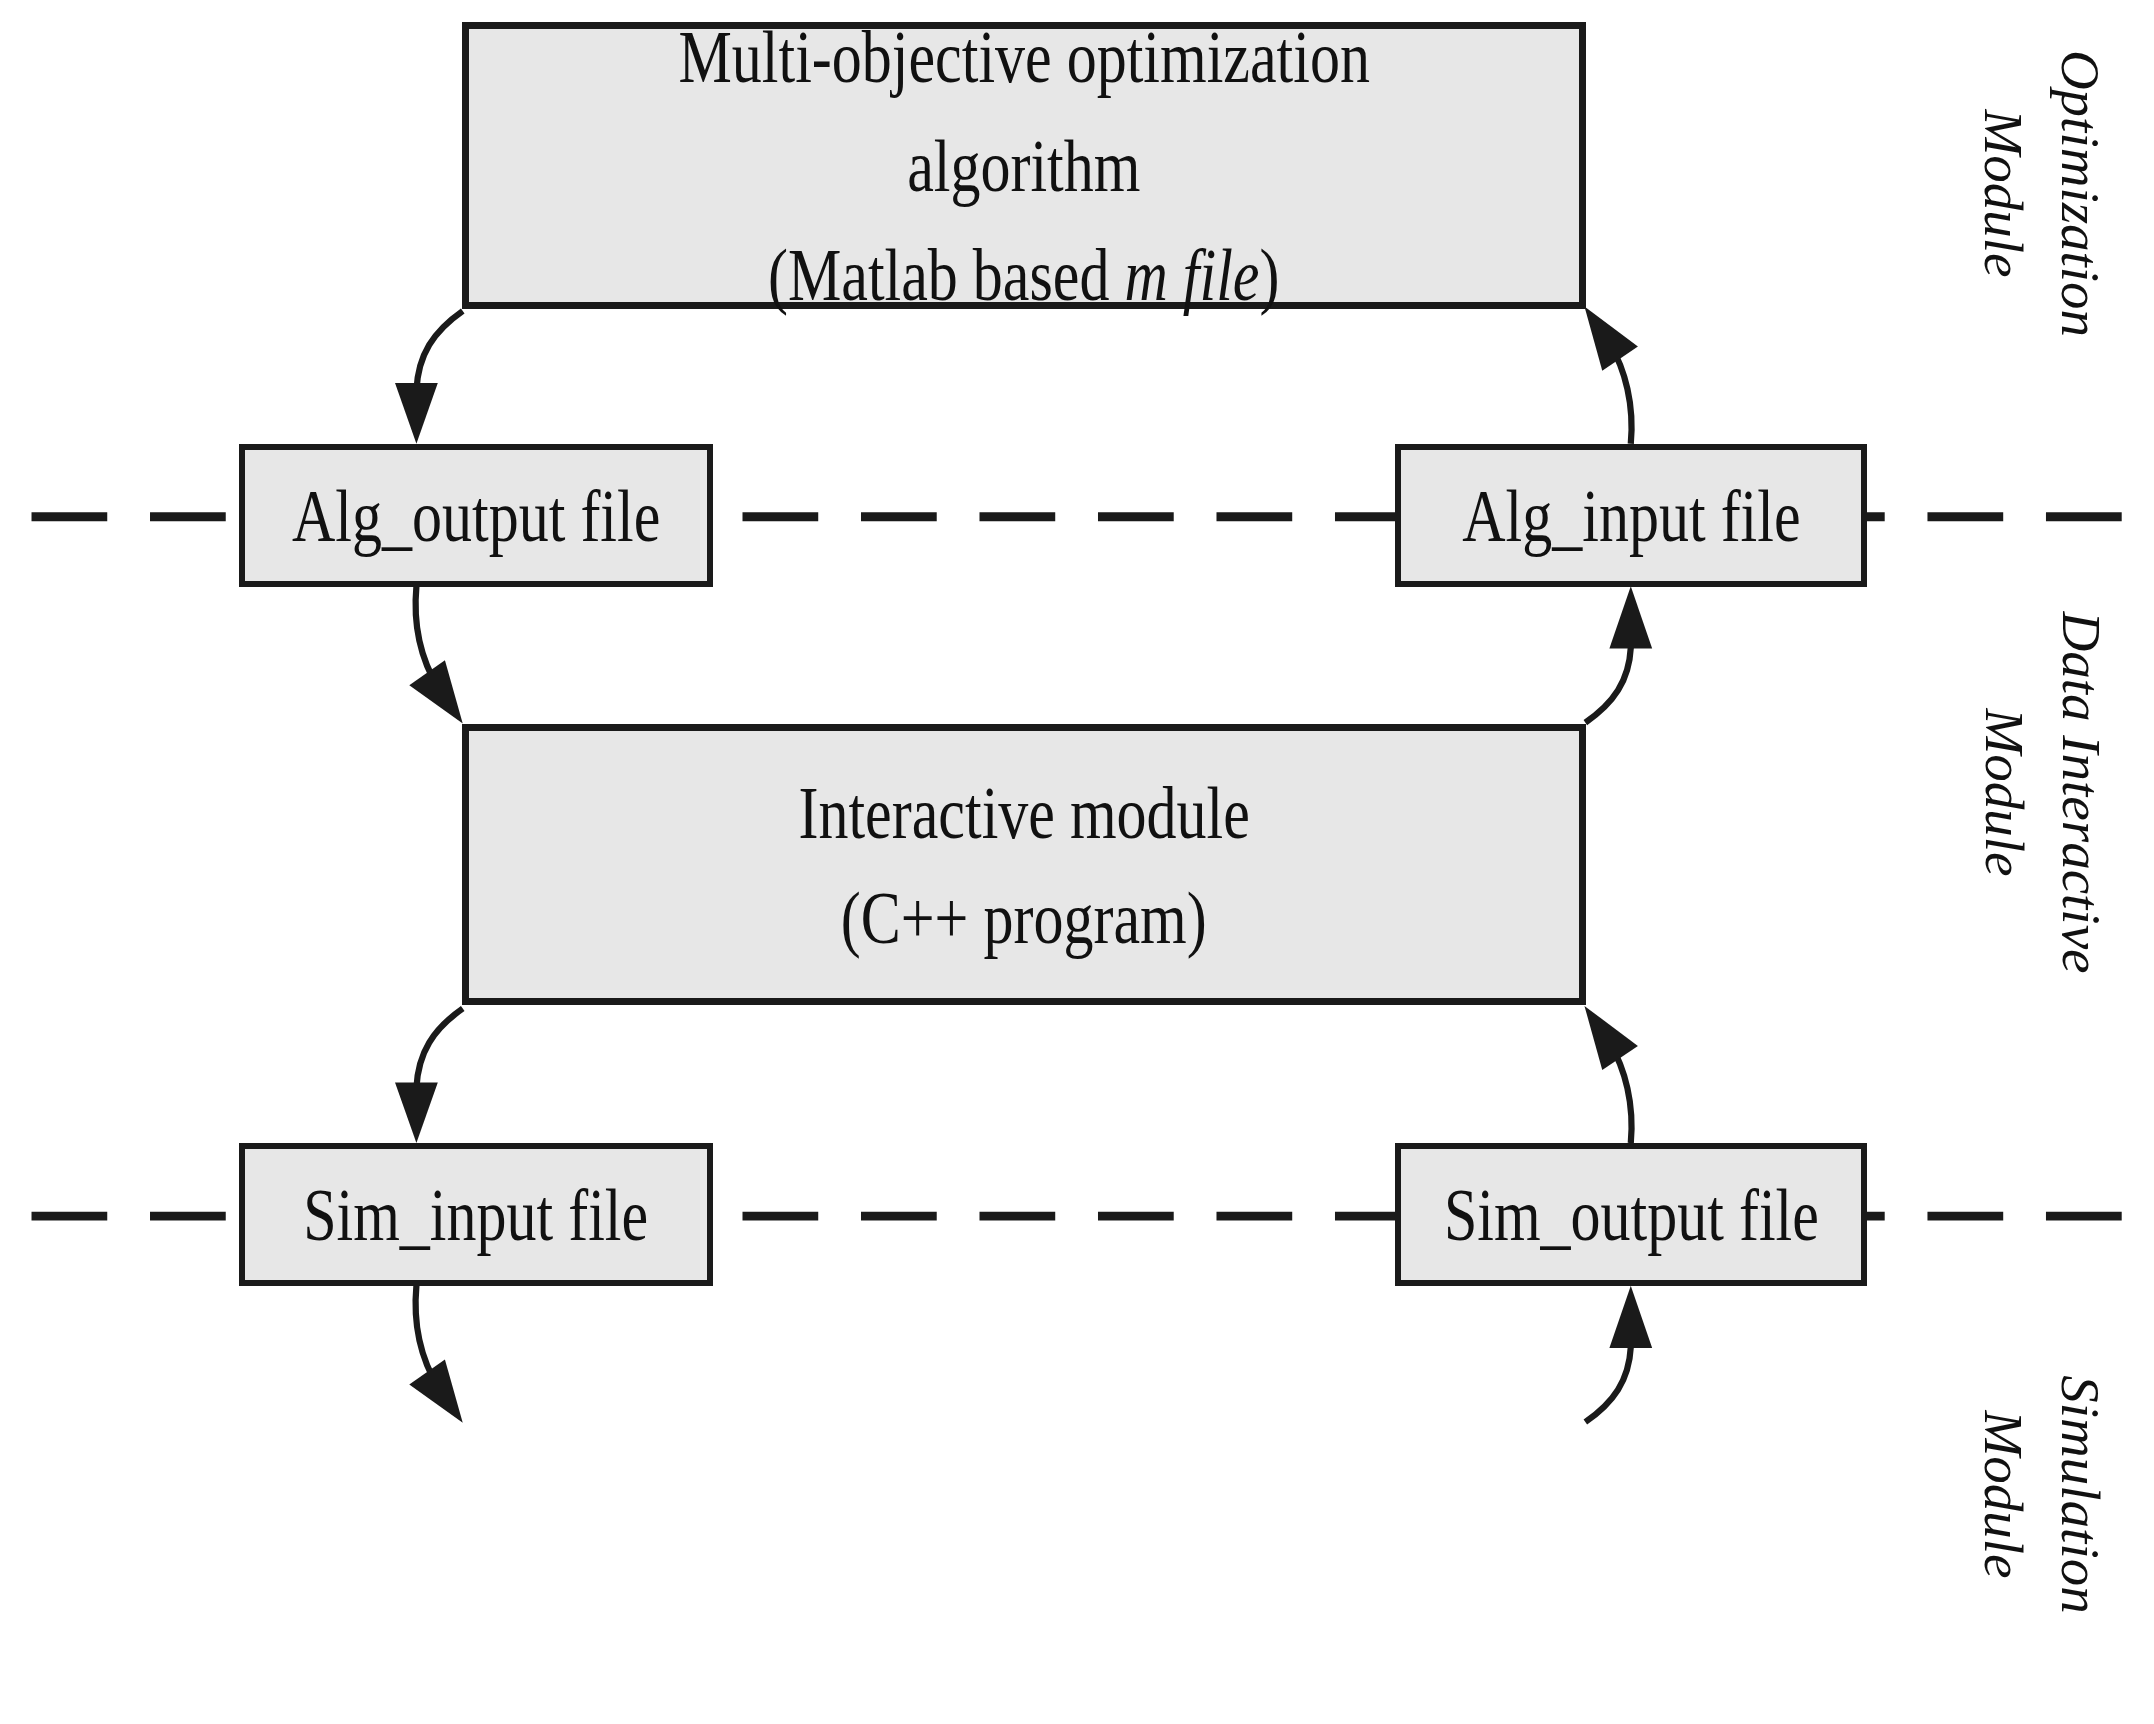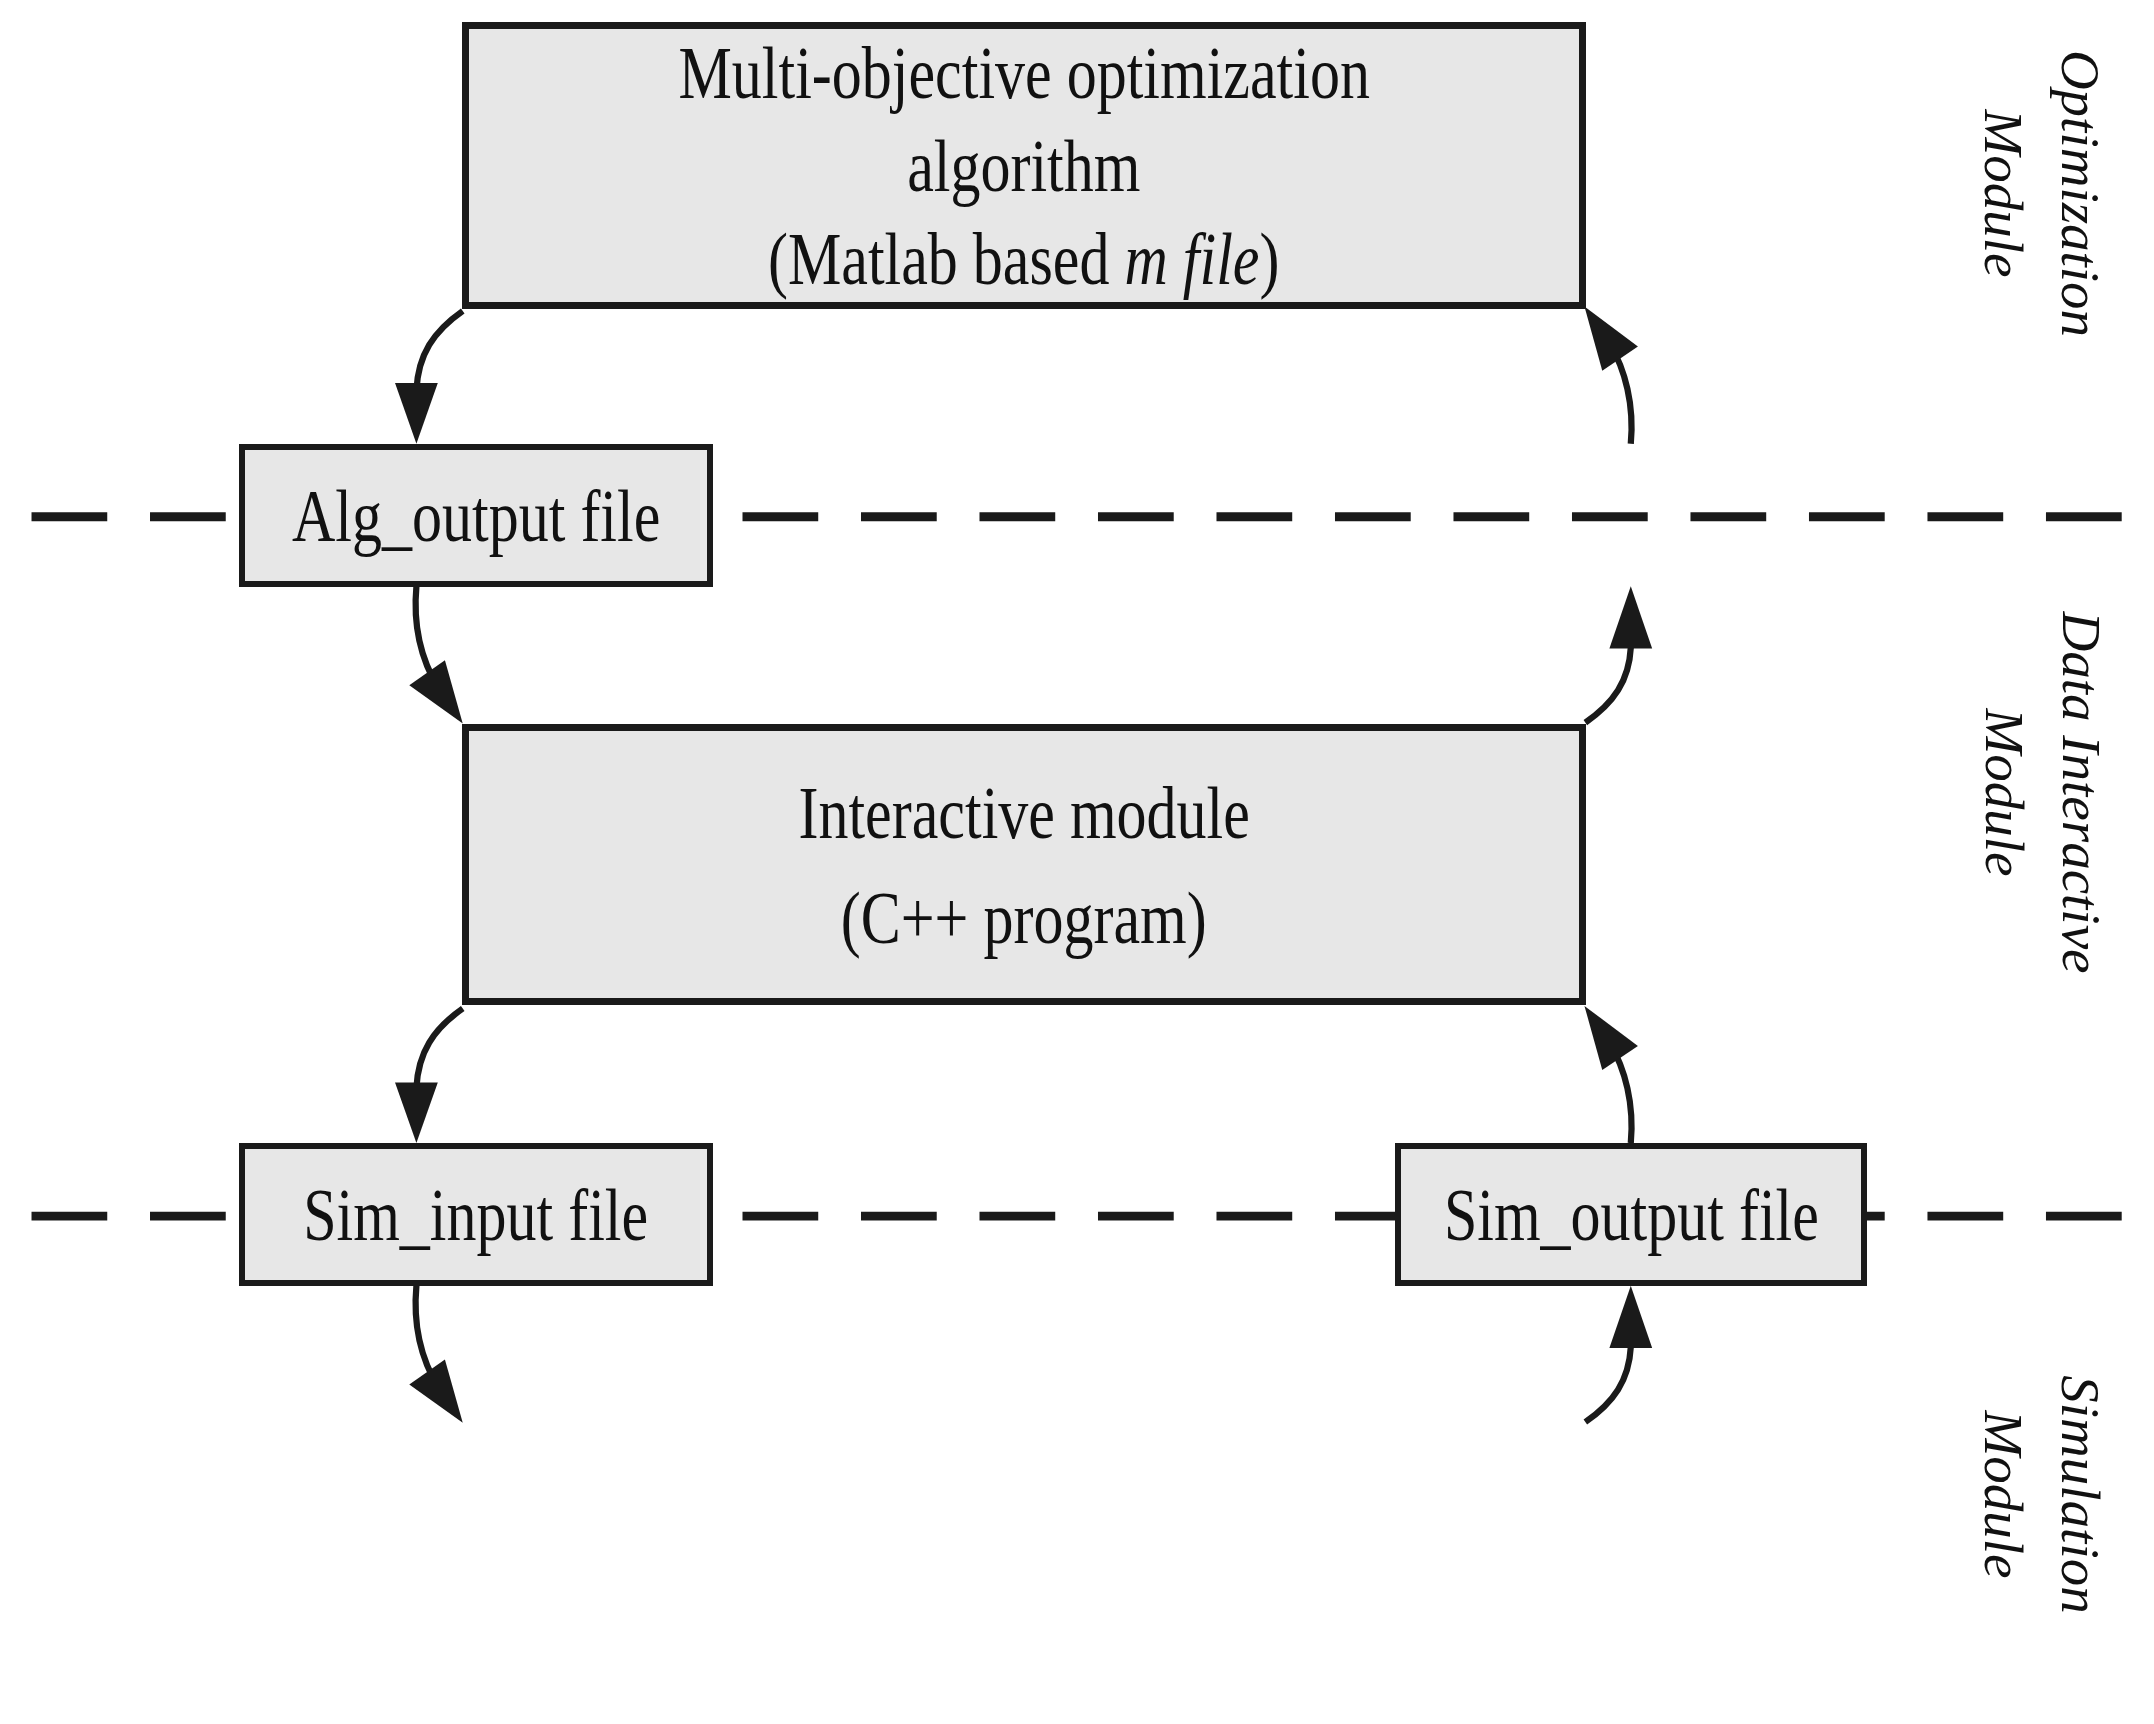--- a/index.html
+++ b/index.html
@@ -82,30 +82,33 @@
     <path class="stroke" stroke-width="7" d="M 1830 1283 C 1834 1240 1824 1200 1806 1170"></path>
     <polygon class="head" points="1778,1129 1838,1174 1798,1201"></polygon>
 
     <path class="stroke" stroke-width="7" d="M 1779 811 C 1811 789 1828 764 1830 727"></path>
     <polygon class="head" points="1830,658 1806,728 1854,728"></polygon>
 
     <path class="stroke" stroke-width="7" d="M 1830 498 C 1834 455 1824 415 1806 385"></path>
     <polygon class="head" points="1778,344 1838,389 1798,416"></polygon>
   </svg>
 
-  <div class="box big" style="left:462px; top:22px; width:1124px; height:287px;">
+  <div class="box big" style="left:462px; top:22px; width:1124px; height:287px;gap:16px;">
     <div class="bl">Multi-objective optimization</div>
     <div class="bl">algorithm</div>
     <div class="bl"><span>(Matlab based </span><em>m file</em><span>)</span></div>
   </div>
 
   <div class="box small" style="left:195px; top:444px; width:474px; height:143px;">
     <div class="bl">Alg_output file</div>
   </div>
 
+  <div class="box small" style="left:1351px; top:444px; width:472px; height:143px;">
+    <div class="bl">Alg_input file</div>
+  </div>
 
   <div class="box mid2" style="left:462px; top:724px; width:1124px; height:281px;">
     <div class="bl">Interactive module</div>
     <div class="bl">(C++ program)</div>
   </div>
 
   <div class="box small" style="left:195px; top:1143px; width:474px; height:143px;">
     <div class="bl">Sim_input file</div>
   </div>
 

